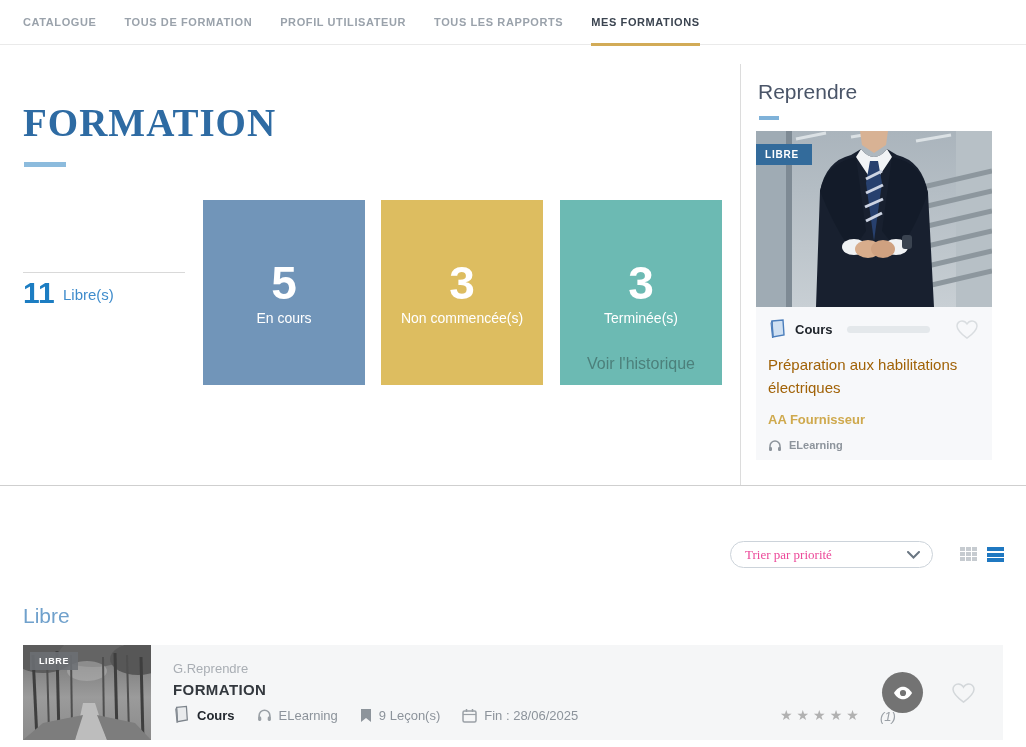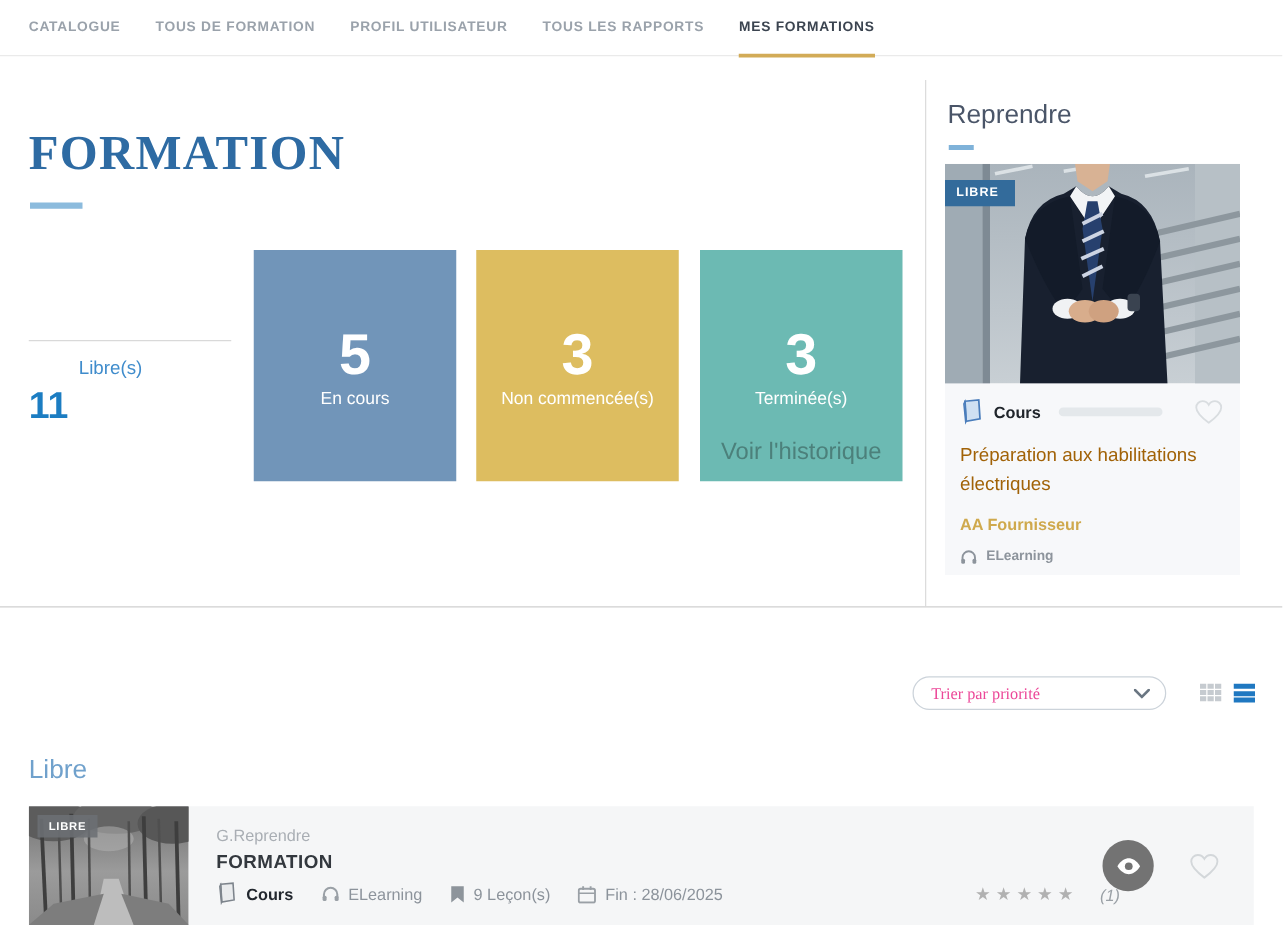--- a/index.html
+++ b/index.html
@@ -17,30 +17,30 @@
   .tab.active { color:#3b4450; }
   .tab.active::after { content:""; position:absolute; left:0; right:0; bottom:-2px;
                        height:3px; background:#d2ab57; }
 
   
   .page-title { position:absolute; left:23px; top:100px; font-family:"Liberation Serif", serif;
                 font-size:39px; font-weight:600; color:#2e6ba3; letter-spacing:1px; }
   .title-bar { position:absolute; left:24px; top:162px; width:42px; height:5px; background:#8cbbdd; }
 
   .stat-rule { position:absolute; left:23px; top:272px; width:162px; height:1px; background:#d9d9d9; }
-  .free-count { position:absolute; left:23px; top:276px; font-size:30px; font-weight:bold; color:#1c7dc2;margin-top:32px; }
+  .free-count { position:absolute; left:23px; top:276px; font-size:30px; font-weight:bold; color:#1c7dc2; }
   .free-label { position:absolute; left:63px; top:286px; font-size:15px; color:#3f8ccc; }
 
   .stat-card { position:absolute; top:200px; width:162px; height:185px; color:#fff;
                display:flex; flex-direction:column; align-items:center; justify-content:center;
                cursor:pointer; }
   .stat-card .num { font-size:46px; font-weight:bold; line-height:1; }
   .stat-card .lbl { font-size:14px; margin-top:4px; }
   .stat-card .hist { position:absolute; bottom:12px; left:0; right:0; text-align:center;
-                     font-size:19px; color:#4c807b; cursor:pointer; }
+                     font-size:16px; color:#4c807b; cursor:pointer; }
   #card0 { left:203px; } #card1 { left:381px; } #card2 { left:560px; }
 
   
   .vdivider { position:absolute; left:740px; top:64px; width:1px; height:421px; background:#dcdcdc; }
   .hdivider { position:absolute; left:0; top:485px; width:1026px; height:1px; background:#cfcfcf; }
 
   
   .side-title { position:absolute; left:758px; top:80px; font-size:21px; color:#4a5568; }
   .side-bar-accent { position:absolute; left:759px; top:116px; width:20px; height:4px; background:#7fb2d9; }
 

